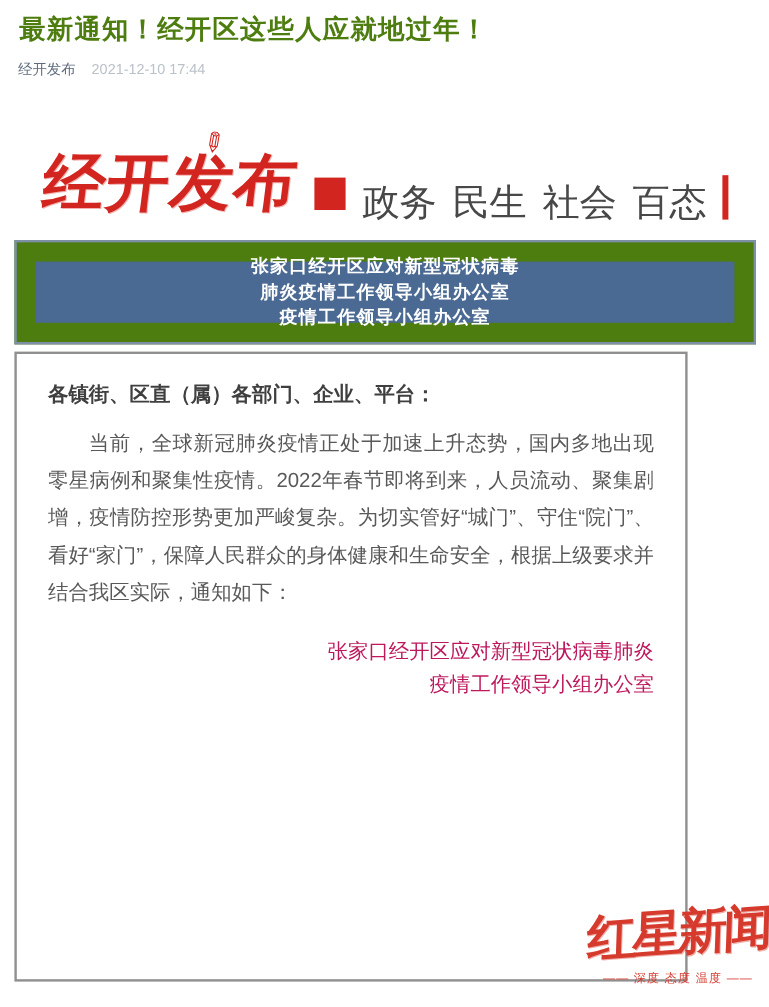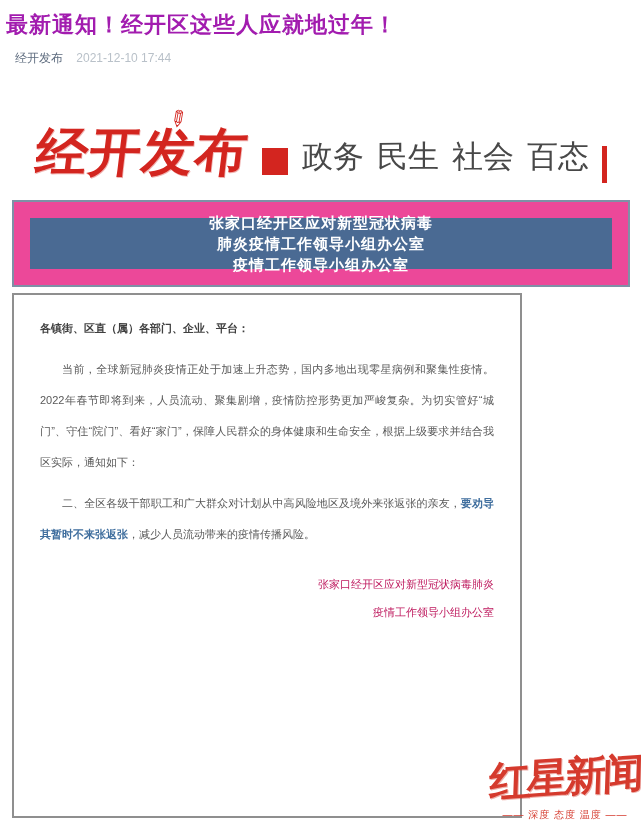--- a/index.html
+++ b/index.html
@@ -8,24 +8,24 @@
     position: relative;
     width: 641px;
     height: 839px;
     background: #ffffff;
     font-family: "Liberation Sans", "DejaVu Sans", sans-serif;
     overflow: hidden;
   }
   
   .article-title {
     position: absolute;
-    left: 6px; top: 10px;
+    left: 16px; top: 10px;
     font-size: 22px;
     font-weight: 600;
-    color: #a21caf;
+    color: #4d7c0f;
     letter-spacing: 1px;
   }
   .byline {
     position: absolute;
     left: 15px; top: 50px;
     font-size: 12px;
   }
   .byline-source { color: #5d6b7e; cursor: pointer; }
   .byline-time { color: #b9c1c9; margin-left: 10px; }
 
@@ -50,67 +50,67 @@
     transform: rotate(55deg);
   }
   .red-square {
     position: absolute;
     left: 262px; top: 44px;
     width: 26px; height: 27px;
     background: #d3251f;
   }
   .tagline {
     position: absolute;
-    left: 302px; top: 32px;
+    left: 302px; top: 44px;
     display: flex;
     gap: 13px;
     font-size: 31px;
     font-weight: 500;
     color: #484848;
     white-space: nowrap;
   }
   .red-bar {
     position: absolute;
     left: 602px; top: 42px;
     width: 5px; height: 37px;
     background: #d3251f;
   }
 
   
   .notice-header {
     position: absolute;
     left: 12px; top: 200px;
     width: 618px; height: 87px;
     border: 2px solid #7e90a6;
-    background: #ec4899;
+    background: #4d7c0f;
     padding: 16px;
   }
   .notice-header-inner {
     width: 100%; height: 100%;
     background: #4a6a93;
     color: #ffffff;
     display: flex;
     flex-direction: column;
     justify-content: center;
     text-align: center;
     font-size: 15px;
     font-weight: 700;
     line-height: 21px;
     letter-spacing: 1px;
   }
 
   
   .notice-body {
     position: absolute;
     left: 12px; top: 293px;
-    width: 510px; height: 525px;
+    width: 561px; height: 525px;
     border: 2px solid #8f8f8f;
     background: #ffffff;
     padding: 16px 26px 0 26px;
-    font-size: 11px;
+    font-size: 17px;
     line-height: 31px;
     color: #595959;
     text-align: justify;
     overflow: hidden;
   }
   .salutation {
     font-weight: 700;
     color: #3f3f3f;
     margin-top: 2px;
   }
@@ -176,21 +176,20 @@
       <div>张家口经开区应对新型冠状病毒</div>
       <div>肺炎疫情工作领导小组办公室</div>
       <div>疫情工作领导小组办公室</div>
     </div>
   </div>
 
   <div class="notice-body">
     <div class="salutation">各镇街、区直（属）各部门、企业、平台：</div>
     <div>
         <p class="para"><span>当前，全球新冠肺炎疫情正处于加速上升态势，国内多地出现零星病例和聚集性疫情。2022年春节即将到来，人员流动、聚集剧增，疫情防控形势更加严峻复杂。为切实管好“城门”、守住“院门”、看好“家门”，保障人民群众的身体健康和生命安全，根据上级要求并结合我区实际，通知如下：</span></p>
-        <p class="para"><span>二、全区各级干部职工和广大群众对计划从中高风险地区及境外来张返张的亲友，</span><span class="hl">要劝导其暂时不来张返张</span><span>，减少人员流动带来的疫情传播风险。</span></p>
       </div>
     <div class="signature">
       <div>张家口经开区应对新型冠状病毒肺炎</div>
       <div>疫情工作领导小组办公室</div>
 
     </div>
   </div>
 
   <div class="watermark">
     <div class="watermark-logo">红星新闻</div>

